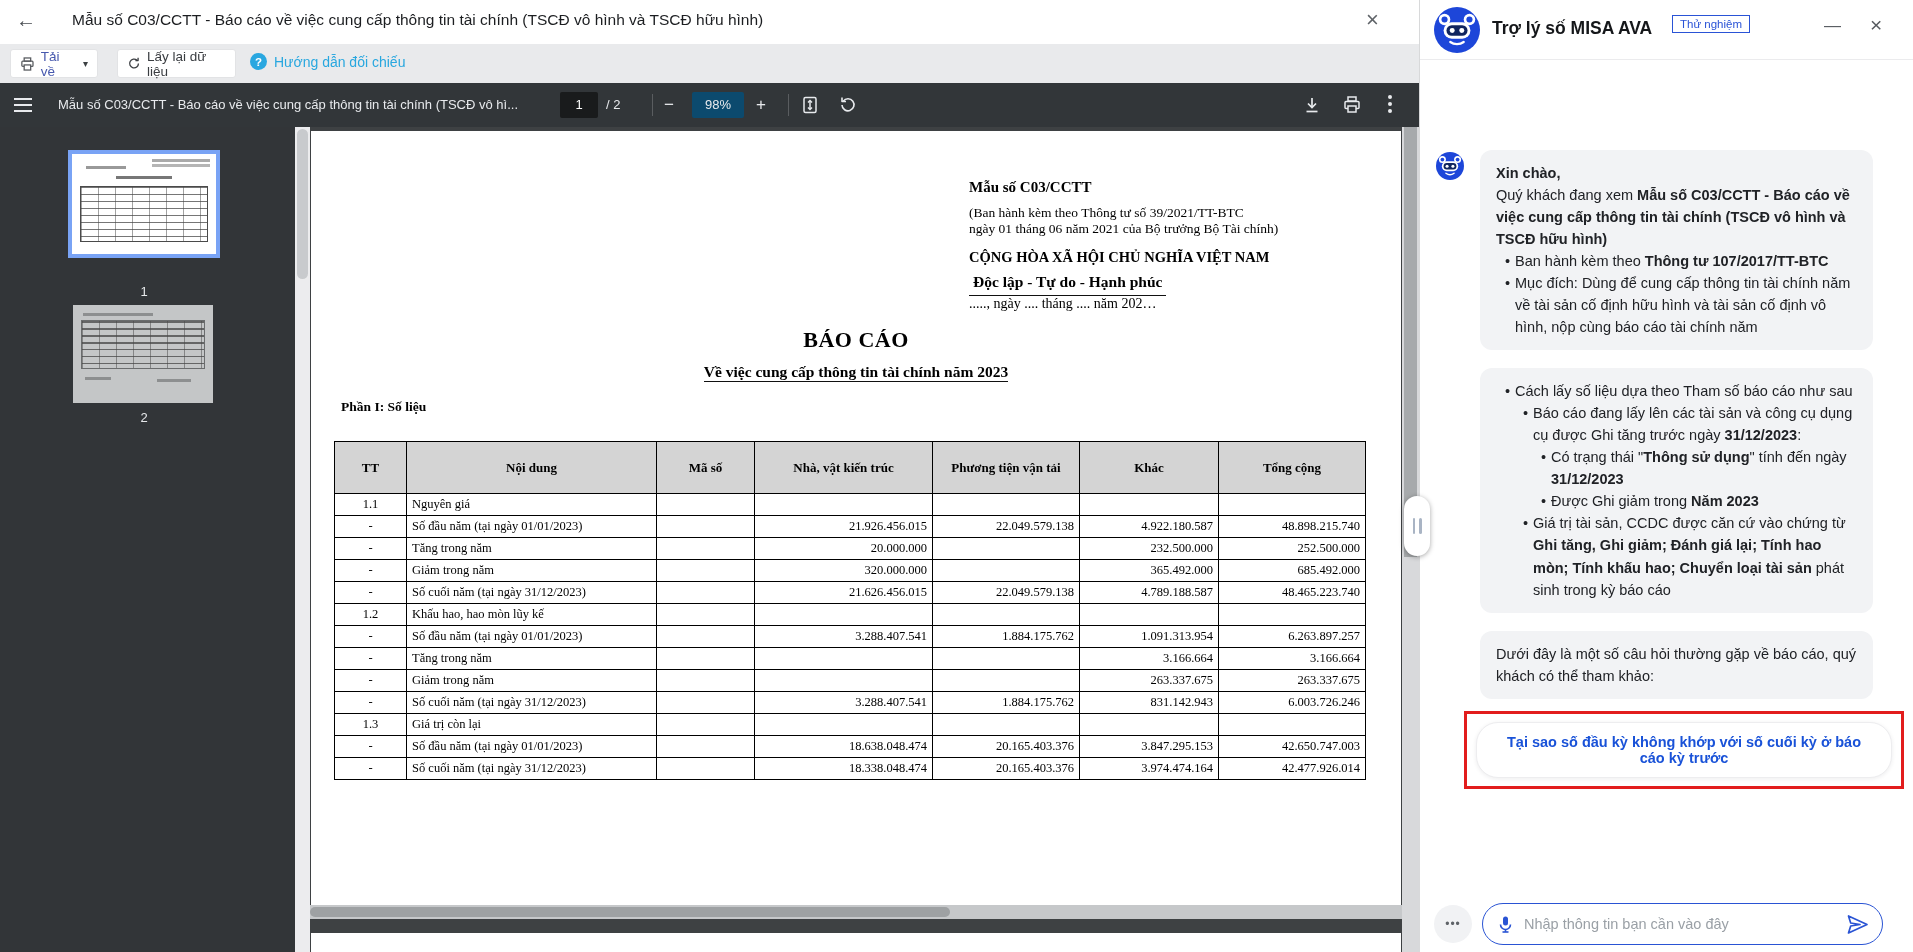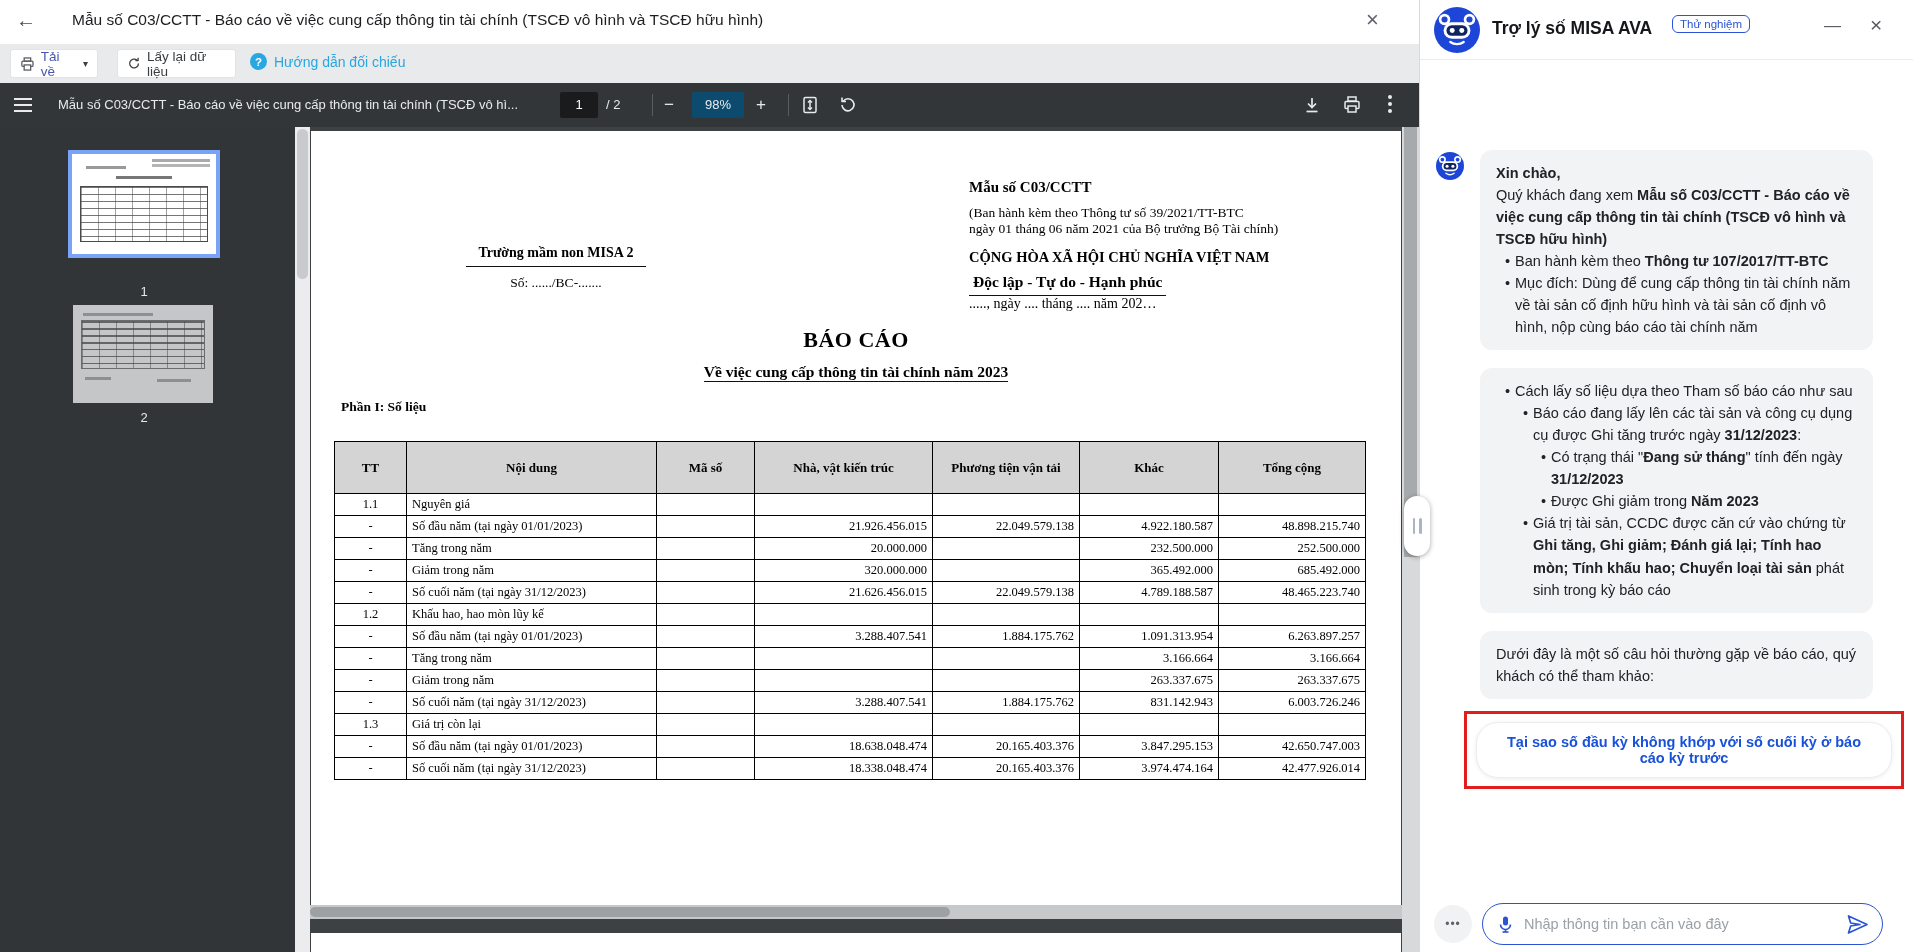--- a/index.html
+++ b/index.html
@@ -79,21 +79,21 @@
   
   .grip { position:absolute; left:1404px; top:496px; width:26px; height:60px; background:#fff; border-radius:14px;
           box-shadow:0 1px 5px rgba(0,0,0,.35); z-index:9; display:flex; align-items:center; justify-content:center; gap:4px; cursor:pointer; }
   .grip i { width:2.5px; height:16px; background:#a9b4c4; border-radius:2px; }
 
   
   .chat { position:absolute; left:1419px; top:0; width:494px; height:952px; background:#fff; border-left:1px solid #d8d9da; }
   .chat-header { position:absolute; left:0; top:0; width:100%; height:60px; background:#fff; border-bottom:1px solid #ebebed; }
   .ava-big { position:absolute; left:14px; top:7px; width:46px; height:46px; }
   .chat-name { position:absolute; left:72px; top:18px; font-size:17.5px; font-weight:bold; color:#15171a; }
-  .badge { position:absolute; left:252px; top:15px; font-size:11.5px; color:#2a53d6; border:1px solid #2a53d6; border-radius:6px; padding:2px 7px; font-weight:500; }
+  .badge { position:absolute; left:252px; top:15px; font-size:11.5px; color:#2a53d6; border:1px solid #2a53d6; border-radius:0; padding:2px 7px; font-weight:500; }
   .chat-min { position:absolute; left:404px; top:16px; font-size:17px; color:#565a5f; cursor:pointer; }
   .chat-close { position:absolute; left:450px; top:13px; font-size:21px; color:#565a5f; cursor:pointer; }
   .sectionbar { position:absolute; left:0; top:60px; width:100%; height:56px; background:#f1f2f4; }
   .tab-title { position:absolute; left:16px; top:14px; font-size:20px; font-weight:bold; color:#1c1e21; }
   .circ { position:absolute; top:9px; width:38px; height:38px; border-radius:50%; background:#fff; display:flex; align-items:center; justify-content:center; cursor:pointer; color:#3e4246; }
   .circ svg { width:19px; height:19px; }
   .c1 { left:376px; } .c2 { left:424px; }
   .msgs { position:absolute; left:0; top:116px; right:0; padding:34px 40px 0 60px; }
   .msg-row { position:relative; margin-bottom:18px; }
   .ava-sm { position:absolute; left:-44px; top:2px; width:28px; height:28px; }
@@ -213,24 +213,20 @@
       <div class="mini-bar" style="right:22px;top:74px;width:34px;height:2.5px;background:#8d8f90"></div>
     </div>
     <div class="thumb-label" style="left:68px;top:283px">2</div>
   </div>
   <div class="sb-scroll">
       <div class="sb-thumb"></div>
     </div>
 
   <div class="docarea">
     <div class="page">
-      <div class="hdr-left">
-        <span class="org">Trường mầm non MISA 2</span>
-        <div class="docno">Số:  ....../BC-.......</div>
-      </div>
       <div class="hdr-right">
         <div class="form-no">Mẫu số C03/CCTT</div>
         <div class="note">
           <div>(Ban hành kèm theo Thông tư số 39/2021/TT-BTC</div>
           <div>ngày 01 tháng 06 năm 2021 của Bộ trưởng Bộ Tài chính)</div>
         </div>
         <div class="motto">CỘNG HÒA XÃ HỘI CHỦ NGHĨA VIỆT NAM</div>
         <div><span class="doclap">Độc lập - Tự do - Hạnh phúc</span></div>
         <div class="dateline">....., ngày .... tháng .... năm 202…</div>
       </div>
@@ -433,21 +429,21 @@
           <div class="line ind1">
             <span class="bu">•</span>
             <span><span>Cách lấy số liệu dựa theo Tham số báo cáo như sau</span></span>
           </div>
           <div class="line ind2">
             <span class="bu">•</span>
             <span><span>Báo cáo đang lấy lên các tài sản và công cụ dụng cụ được Ghi tăng trước ngày </span><span class="b">31/12/2023</span><span>:</span></span>
           </div>
           <div class="line ind3">
             <span class="bu">•</span>
-            <span><span>Có trạng thái "</span><span class="b">Đang sử tháng</span><span>" tính đến ngày </span><span class="b">31/12/2023</span></span>
+            <span><span>Có trạng thái "</span><span class="b">Thông sử dụng</span><span>" tính đến ngày </span><span class="b">31/12/2023</span></span>
           </div>
           <div class="line ind3">
             <span class="bu">•</span>
             <span><span>Được Ghi giảm trong </span><span class="b">Năm 2023</span></span>
           </div>
           <div class="line ind2">
             <span class="bu">•</span>
             <span><span>Giá trị tài sản, CCDC được căn cứ vào chứng từ </span><span class="b">Ghi tăng, Ghi giảm; Đánh giá lại; Tính hao mòn; Tính khấu hao; Chuyển loại tài sản</span><span> phát sinh trong kỳ báo cáo</span></span>
           </div>
         </div>

